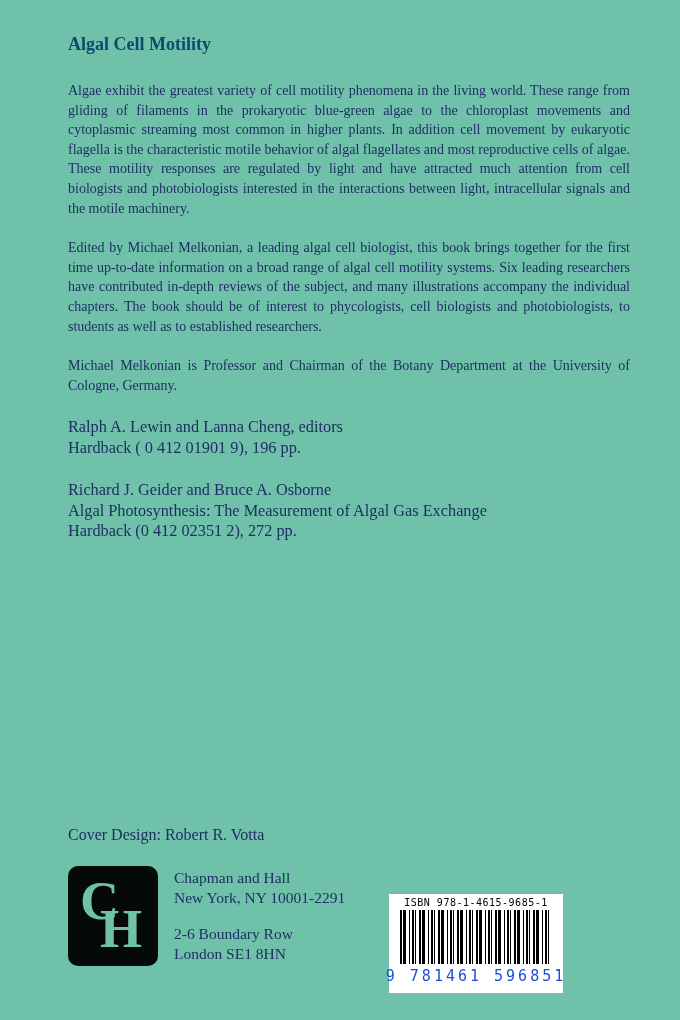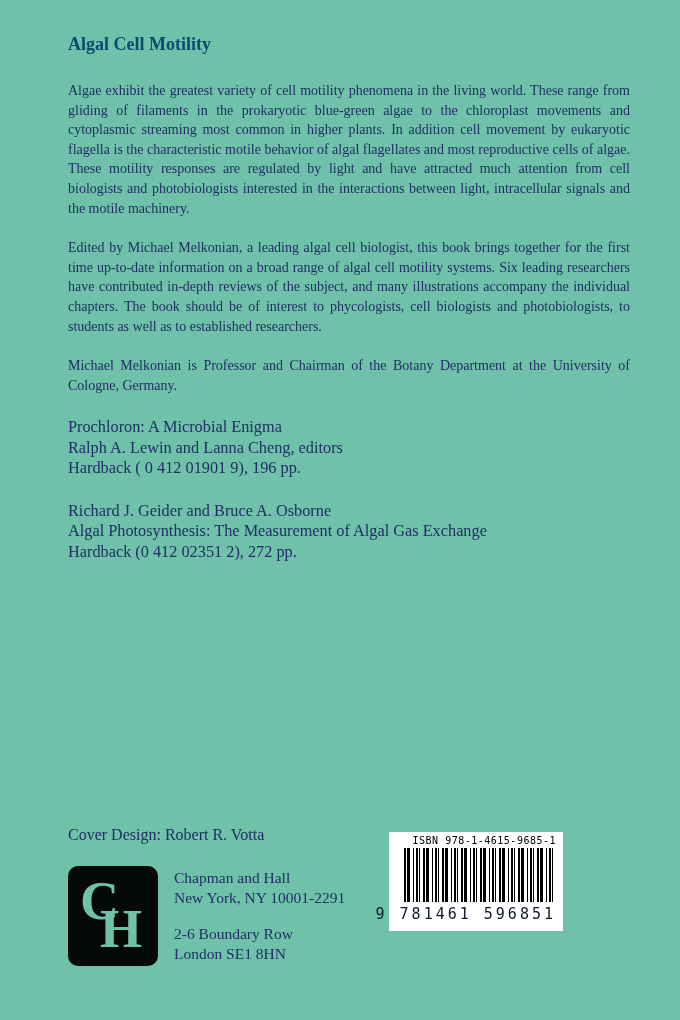--- a/index.html
+++ b/index.html
@@ -71,28 +71,28 @@
   .addresses {
     margin-left: 16px;
     font-size: 15.5px;
     line-height: 19.5px;
     padding-top: 2px;
   }
   .addr-gap { height: 17px; }
   .barcode-box {
     position: absolute;
     left: 389px;
-    top: 832px;
+    top: 894px;
     width: 174px;
     height: 99px;
     background: #ffffff;
     padding: 3px 7px 4px 7px;
     display: flex;
     flex-direction: column;
-    align-items: flex-end;
+    align-items: center;
   }
   .isbn-top {
     font-family: "DejaVu Sans Mono", monospace;
     font-size: 10px;
     color: #000;
     letter-spacing: 0.5px;
     white-space: nowrap;
   }
   .bars {
     width: 152px;
@@ -108,38 +108,37 @@
       #fff 10px, #fff 12px,
       #000 12px, #000 14px,
       #fff 14px, #fff 15px,
       #000 15px, #000 16px,
       #fff 16px, #fff 19px
     );
   }
   .isbn-bottom {
     font-family: "DejaVu Sans Mono", monospace;
     font-size: 15px;
-    color: #0f172a;
+    color: #1d4ed8;
     letter-spacing: 3px;
     margin-top: 3px;
     white-space: nowrap;
   }
 </style>
 </head>
 <body>
 
 <div class="content">
   <h1 class="book-title">Algal Cell Motility</h1>
 
   <p class="para">Algae exhibit the greatest variety of cell motility phenomena in the living world. These range from gliding of filaments in the prokaryotic blue-green algae to the chloroplast movements and cytoplasmic streaming most common in higher plants. In addition cell movement by eukaryotic flagella is the characteristic motile behavior of algal flagellates and most reproductive cells of algae. These motility responses are regulated by light and have attracted much attention from cell biologists and photobiologists interested in the interactions between light, intracellular signals and the motile machinery.</p>
   <p class="para">Edited by Michael Melkonian, a leading algal cell biologist, this book brings together for the first time up-to-date information on a broad range of algal cell motility systems. Six leading researchers have contributed in-depth reviews of the subject, and many illustrations accompany the individual chapters. The book should be of interest to phycologists, cell biologists and photobiologists, to students as well as to established researchers.</p>
   <p class="para last">Michael Melkonian is Professor and Chairman of the Botany Department at the University of Cologne, Germany.</p>
 
   <div>
-    <div class="also-line">Prochloron: A Microbial Enigma</div>
     <div class="also-line">Ralph A. Lewin and Lanna Cheng, editors</div>
     <div class="also-line">Hardback ( 0 412 01901 9), 196 pp.</div>
     <div class="also-gap"></div>
     <div class="also-line">Richard J. Geider and Bruce A. Osborne</div>
     <div class="also-line">Algal Photosynthesis: The Measurement of Algal Gas Exchange</div>
     <div class="also-line">Hardback (0 412 02351 2), 272 pp.</div>
   </div>
 </div>
 
 <div class="cover-design">Cover Design: Robert R. Votta</div>

